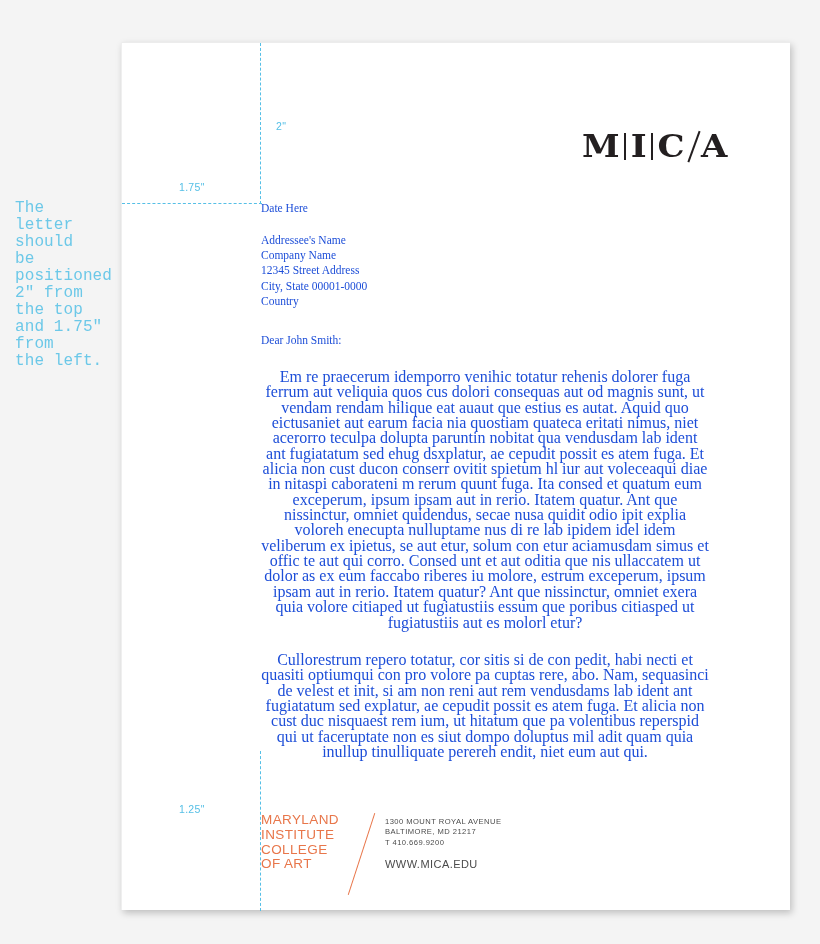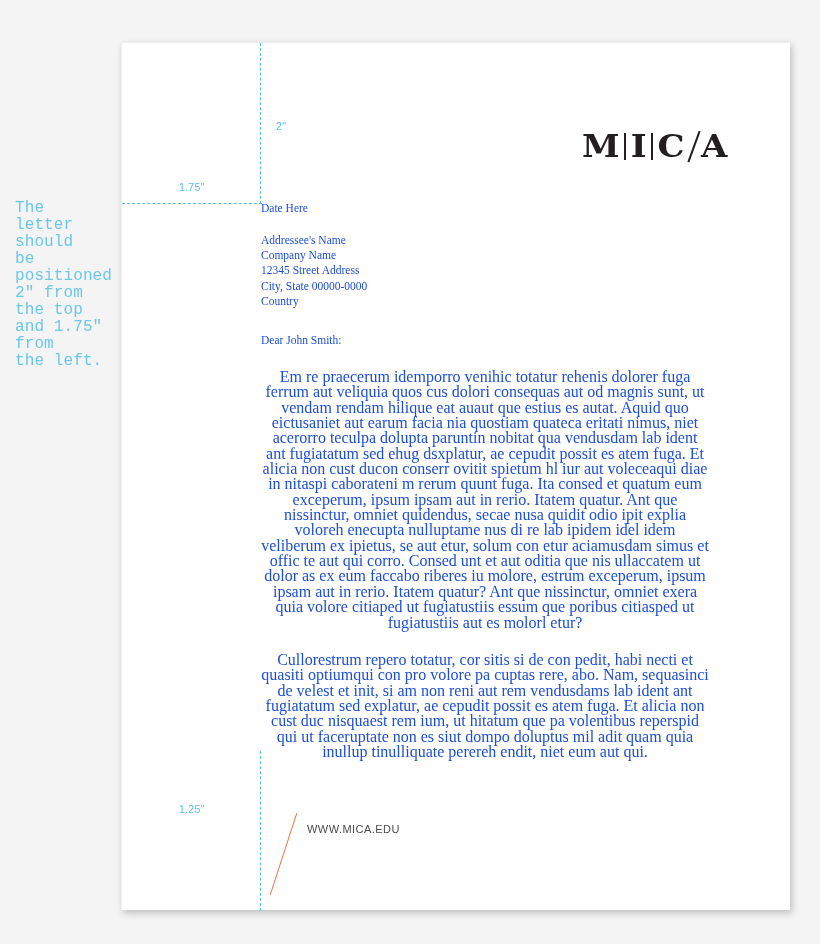--- a/index.html
+++ b/index.html
@@ -221,31 +221,38 @@
     <span class="slash"></span>
     <span class="ltr">A</span>
   </div>
 
   <div id="letter">
     <div id="date-line">Date Here</div>
 
     <div id="addressee" style="white-space: pre-line;">Addressee's Name
 Company Name
 12345 Street Address
-City, State 00000-0000
+City, State 00001-0000
 Country</div>
 
     <div id="salutation">Dear John Smith:</div>
 
     <div class="body-para">Em re praecerum idemporro venihic totatur rehenis dolorer fuga ferrum aut veliquia quos cus dolori consequas aut od magnis sunt, ut vendam rendam hilique eat auaut que estius es autat. Aquid quo eictusaniet aut earum facia nia quostiam quateca eritati nimus, niet acerorro teculpa dolupta paruntin nobitat qua vendusdam lab ident ant fugiatatum sed ehug dsxplatur, ae cepudit possit es atem fuga. Et alicia non cust ducon conserr ovitit spietum hl iur aut voleceaqui diae in nitaspi caborateni m rerum quunt fuga. Ita consed et quatum eum exceperum, ipsum ipsam aut in rerio. Itatem quatur. Ant que nissinctur, omniet quidendus, secae nusa quidit odio ipit explia voloreh enecupta nulluptame nus di re lab ipidem idel idem veliberum ex ipietus, se aut etur, solum con etur aciamusdam simus et offic te aut qui corro. Consed unt et aut oditia que nis ullaccatem ut dolor as ex eum faccabo riberes iu molore, estrum exceperum, ipsum ipsam aut in rerio. Itatem quatur? Ant que nissinctur, omniet exera quia volore citiaped ut fugiatustiis essum que poribus citiasped ut fugiatustiis aut es molorl etur?</div>
 
     <div class="body-para">Cullorestrum repero totatur, cor sitis si de con pedit, habi necti et quasiti optiumqui con pro volore pa cuptas rere, abo. Nam, sequasinci de velest et init, si am non reni aut rem vendusdams lab ident ant fugiatatum sed explatur, ae cepudit possit es atem fuga. Et alicia non cust duc nisquaest  rem ium, ut hitatum  que pa volentibus reperspid qui ut faceruptate non es siut dompo doluptus mil adit quam quia inullup tinulliquate perereh endit, niet eum aut qui.</div>
 
   </div>
 
   <div id="footer">
+    <div id="footer-name">MARYLAND
+INSTITUTE
+COLLEGE
+OF ART</div>
     <div id="footer-slash"></div>
     <div>
+      <div id="footer-address">1300 MOUNT ROYAL AVENUE
+BALTIMORE, MD 21217
+T 410.669.9200</div>
       <div id="footer-address" class="url" style="color:#4b4b4b;font-family:'Liberation Sans',sans-serif;font-size:11px;line-height:10.4px;letter-spacing:0.45px;margin-top:7px;">WWW.MICA.EDU</div>
     </div>
   </div>
 
 </div>
 
 </body></html>

